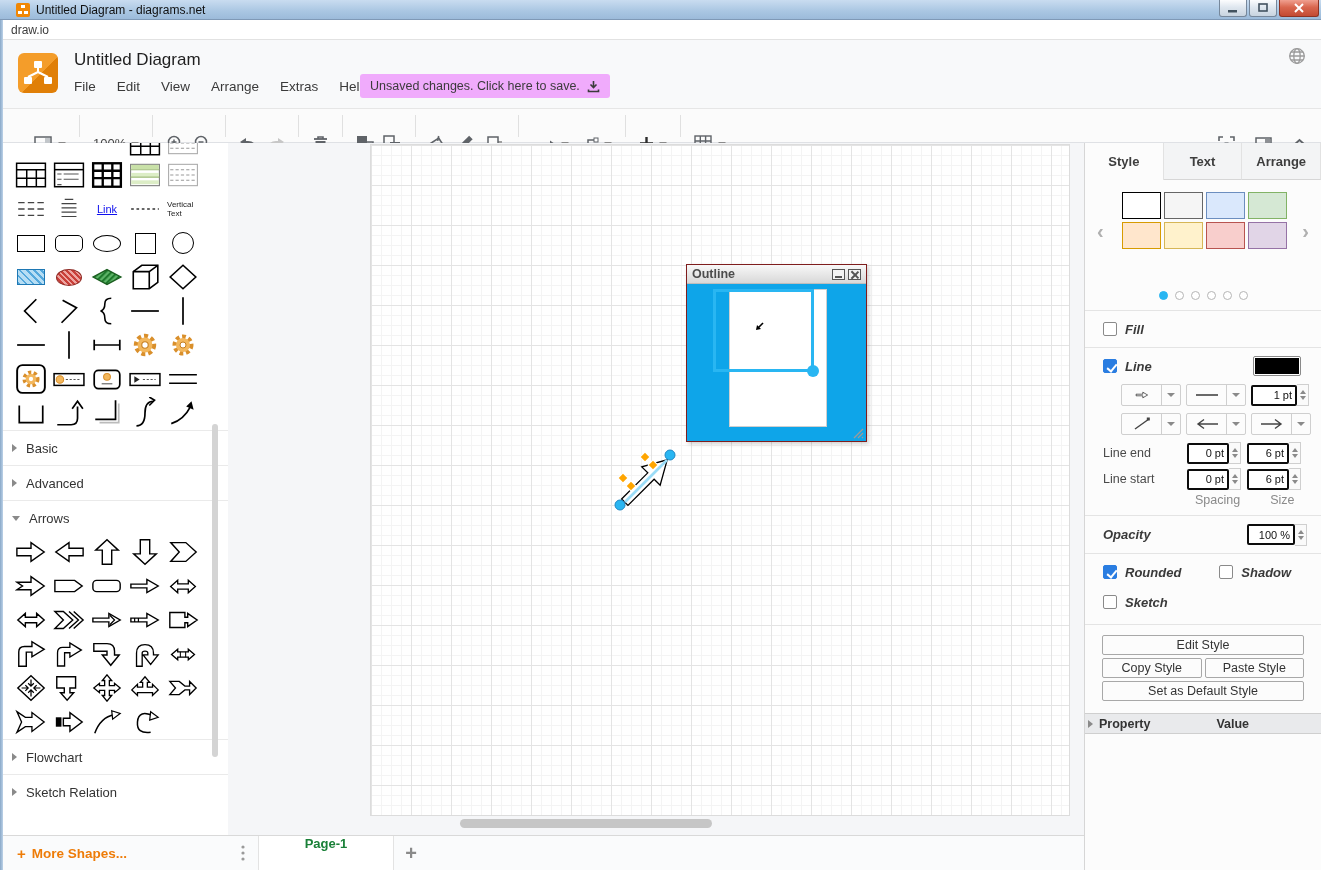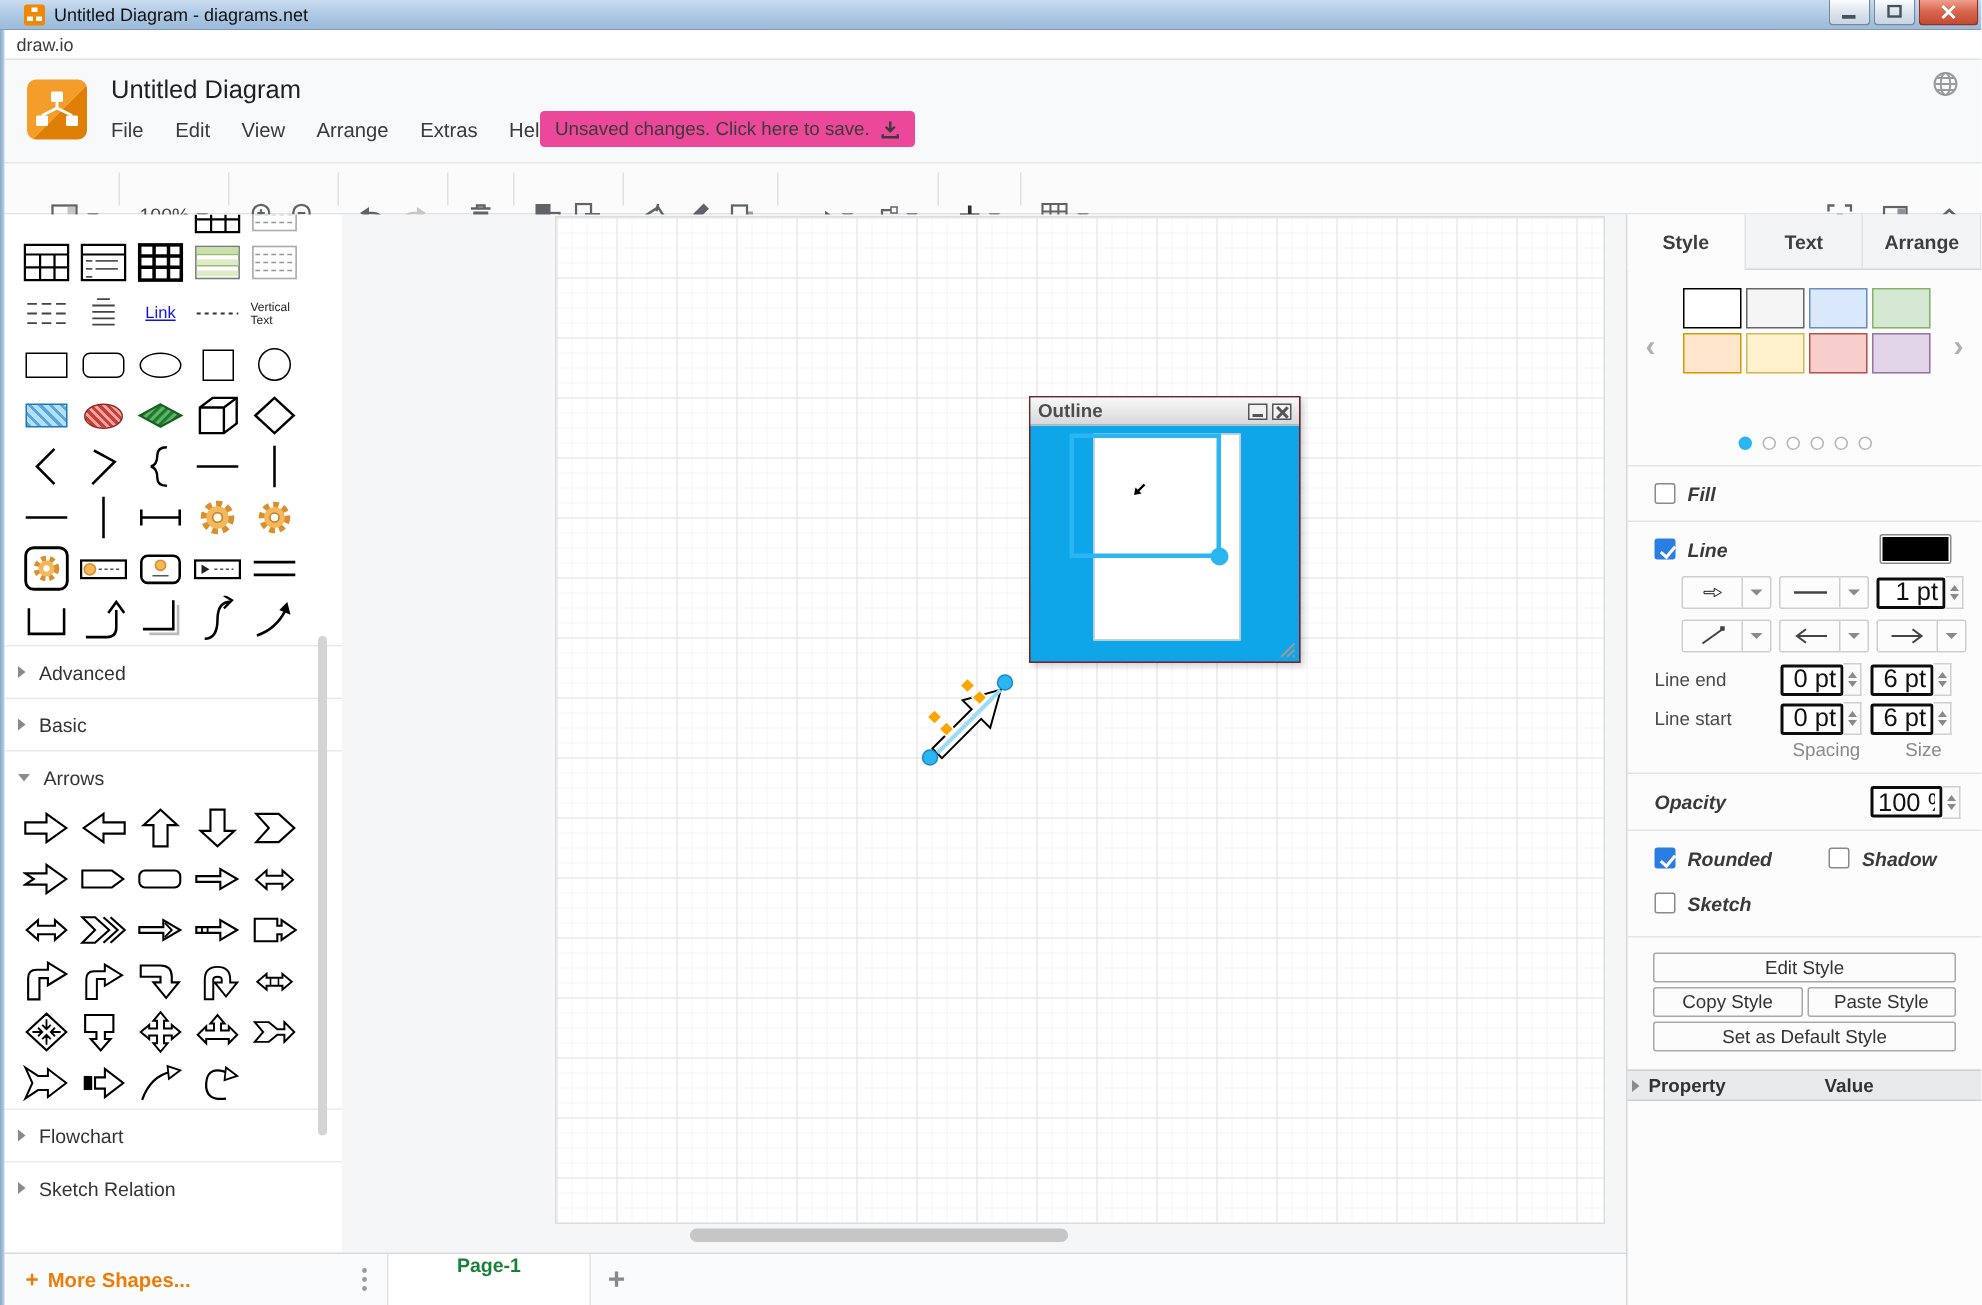--- a/index.html
+++ b/index.html
@@ -27,21 +27,21 @@
     border-bottom:1px solid #e2e2e2; display:flex; align-items:center; padding-left:8px; font-size:12px; color:#3c3c3c; }
 
   
   .app-header { position:absolute; left:3px; top:40px; width:1318px; height:68px; background:#f8f9fa; }
   .logo { position:absolute; left:15px; top:13px; width:40px; height:40px; border-radius:6px;
     background:linear-gradient(135deg,#f49d2a 55%,#e07f07 55%); }
   .logo svg { position:absolute; left:0; top:0; }
   .doc-title { position:absolute; left:71px; top:10px; font-size:17px; color:#1f1f1f; }
   .menubar { position:absolute; left:71px; top:39px; display:flex; gap:21px; font-size:13.5px; color:#3a3a3a; align-items:center;}
   .menu-item { cursor:default; }
-  .save-banner { position:absolute; left:357px; top:34px; height:24px; background:#ec4899; border-radius:3px;
+  .save-banner { position:absolute; left:357px; top:34px; height:24px; background:#f0abfc; border-radius:3px;
     display:flex; align-items:center; gap:7px; padding:0 10px; font-size:12.5px; color:#3b3b3b; }
   .globe { position:absolute; right:15px; top:7px; }
 
   
   .toolbar { position:absolute; left:3px; top:108px; width:1318px; height:35px; background:#fbfbfb;
     border-top:1px solid #e6e6e6; border-bottom:1px solid #dfe1e5; display:flex; align-items:center; padding-left:27px; }
   .tbi { display:flex; align-items:center; justify-content:center; height:26px; padding:0 4px;margin-top:36px; }
   .tsep { width:1px; height:22px; background:#e0e0e0; margin:0 9px; flex:none;}
   .caret { width:0; height:0; border-left:4px solid transparent; border-right:4px solid transparent; border-top:4px solid #8a8a8a; margin-left:5px;}
   .zoom-label { font-size:13px; color:#444; }
@@ -126,21 +126,21 @@
   .cb { width:14px; height:14px; border:1px solid #8a8a8a; border-radius:2px; background:#fff; margin-right:8px; flex:none; position:relative;}
   .cb.checked { background:#2a7de1; border-color:#2a7de1; }
   .cb.checked:before { content:""; position:absolute; left:4.5px; top:1.5px; width:4px; height:8px; border:solid #fff; border-width:0 2px 2px 0; transform:rotate(40deg); }
   .blabel { font-weight:bold; color:#3a3a3a; font-size:13px;font-style:italic; }
   .line-swatch { margin-left:auto; width:48px; height:20px; border:1px solid #8a8a8a; border-radius:2px; padding:1px; background:#fff;}
   .line-swatch > div { width:100%; height:100%; }
   .combo { display:inline-flex; align-items:center; height:22px; border:1px solid #cfcfcf; border-radius:2px; background:#fcfcfc; }
   .combo .cic { width:39px; height:100%; display:flex; align-items:center; justify-content:center; }
   .combo .cdd { width:19px; height:100%; border-left:1px solid #cfcfcf; display:flex; align-items:center; justify-content:center; }
   .numwrap { display:inline-flex; align-items:center; }
-  .numin { height:21px; border:2px solid #0c0c0c; border-radius:2px; background:#fff; text-align:right; font-size:17px; padding:0 3px; font-family:"Liberation Sans",sans-serif; color:#111;}
+  .numin { height:21px; border:2px solid #0c0c0c; border-radius:2px; background:#fff; text-align:right; font-size:11px; padding:0 3px; font-family:"Liberation Sans",sans-serif; color:#111;}
   .spin { width:12px; height:22px; border:1px solid #cfcfcf; border-left:none; display:flex; flex-direction:column; align-items:center; justify-content:center; gap:2px; background:#fafafa;}
   .spin i { width:0; height:0; border-left:3.5px solid transparent; border-right:3.5px solid transparent; }
   .spin .up { border-bottom:4px solid #8a8a8a; } .spin .dn { border-top:4px solid #8a8a8a; }
   .lrow { display:flex; align-items:center; padding:0 14px 0 18px; margin-top:7px; gap:6px;}
   .lend-label { width:78px; font-size:12.5px; color:#4a4a4a; }
   .sub-labels { display:flex; padding-left:110px; gap:30px; color:#8a8a8a; font-size:12.5px; margin-top:3px;}
   .fbtn { display:block; height:20px; border:1px solid #a8a8a8; border-radius:2px; background:#fcfcfc; font-size:12.5px; color:#333;
     display:flex; align-items:center; justify-content:center; }
   .prop-head { display:flex; align-items:center; height:21px; background:#e9eaec; border-top:1px solid #cfcfcf; border-bottom:1px solid #cfcfcf;
     font-weight:bold; font-size:12.5px; color:#333; }
@@ -800,25 +800,25 @@
         </div>
       <div class="tile">
           <svg width="32" height="32" viewBox="0 0 30 30">
             <use href="#s-curvearrow"></use>
           </svg>
         </div>
     </div>
 
     <div class="psec">
         <span class="tri-r"></span>
-        <span>Advanced</span>
+        <span>Basic</span>
       </div>
     <div class="psec">
         <span class="tri-r"></span>
-        <span>Basic</span>
+        <span>Advanced</span>
       </div>
     <div class="psec">
         <span class="tri-d"></span>
         <span>Arrows</span>
       </div>
 
     <div class="srow">
       <div class="tile">
           <svg width="34" height="30" viewBox="0 0 34 30">
             <use href="#s-ar-r"></use>

